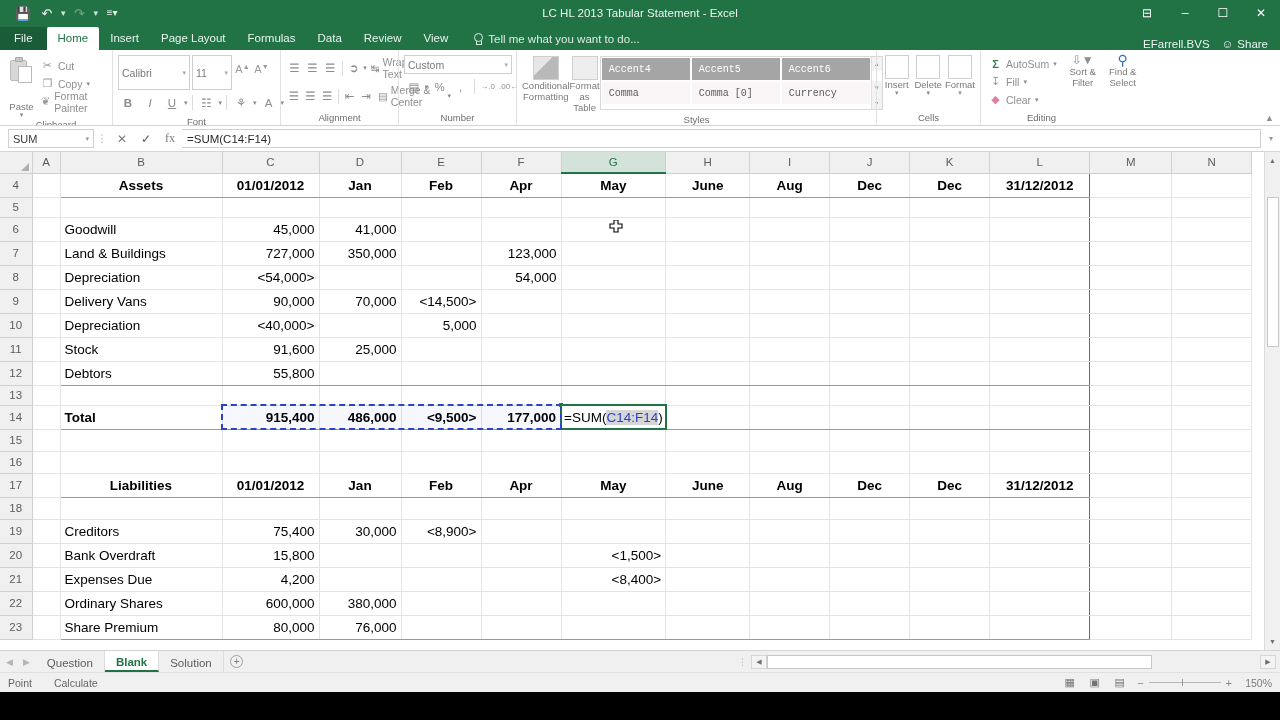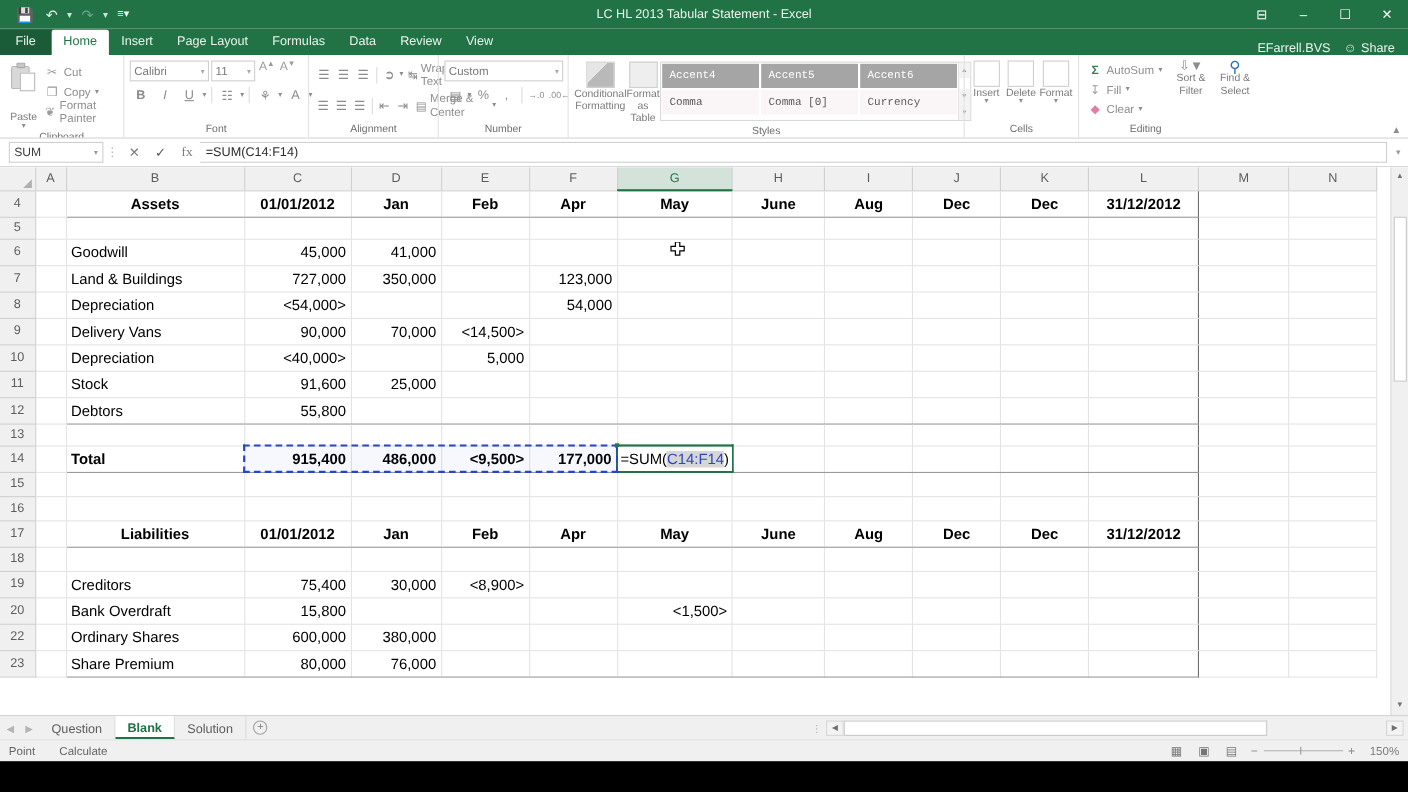--- a/index.html
+++ b/index.html
@@ -82,21 +82,21 @@
   .paste-lbl { font-size:9.5px; color:#7a7a7a; margin-top:18px; }
   .caret-sm { font-size:7px; color:#8c8c8c; line-height:6px; }
   .clip-cmds { display:flex; flex-direction:column; gap:1px; padding-top:2px; }
   .cmd { display:flex; align-items:center; gap:4px; font-size:10.5px; color:#8f8f8f; height:17px; padding:0 3px; }
   .cmd .ic { width:13px; text-align:center; font-size:11px; color:#9b9b9b; }
 
   
   .g-font { width:168px; }
   .font-row { display:flex; align-items:center; gap:2px; margin-bottom:3px; }
   .combo {
-    border:1px solid #cfcfcf; height:19px; background:#fff; display:flex; align-items:center;
+    border:1px solid #cfcfcf; height:35px; background:#fff; display:flex; align-items:center;
     font-size:10.5px; color:#7a7a7a; padding:0 3px; position:relative;
   }
   .combo .cv { flex:1; overflow:hidden; white-space:nowrap; }
   .combo .arw { font-size:7px; color:#a8a8a8; padding-left:3px; }
   .fname { width:72px; }
   .fsize { width:40px; }
   .ab { width:17px; height:19px; display:flex; align-items:flex-start; justify-content:center; font-size:11px; color:#9a9a9a; }
   .ab small { font-size:7px; }
   .btn-ic {
     width:20px; height:19px; display:flex; align-items:center; justify-content:center;
@@ -275,20 +275,24 @@
 
   <div class="tabbar">
     <div class="rtab file">File</div>
     <div class="rtab active">Home</div>
     <div class="rtab">Insert</div>
     <div class="rtab">Page Layout</div>
     <div class="rtab">Formulas</div>
     <div class="rtab">Data</div>
     <div class="rtab">Review</div>
     <div class="rtab">View</div>
+    <div class="tellme">
+      <span class="bulb"></span>
+      <span>Tell me what you want to do...</span>
+    </div>
     <div class="acct">
       <span>EFarrell.BVS</span>
       <span class="share">
         <span>☺</span>
         <span>Share</span>
       </span>
     </div>
   </div>
 
   <div class="ribbon">
@@ -830,20 +834,37 @@
             <td class="cell num neg">&lt;1,500&gt;</td>
             <td class="cell"></td>
             <td class="cell"></td>
             <td class="cell"></td>
             <td class="cell"></td>
             <td class="cell br"></td>
             <td class="cell"></td>
             <td class="cell"></td>
           </tr>
           <tr style="height: 24px;">
+            <th class="rownum">21</th>
+            <td class="cell"></td>
+            <td class="cell bl">Expenses Due</td>
+            <td class="cell num">4,200</td>
+            <td class="cell"></td>
+            <td class="cell"></td>
+            <td class="cell"></td>
+            <td class="cell num neg">&lt;8,400&gt;</td>
+            <td class="cell"></td>
+            <td class="cell"></td>
+            <td class="cell"></td>
+            <td class="cell"></td>
+            <td class="cell br"></td>
+            <td class="cell"></td>
+            <td class="cell"></td>
+          </tr>
+          <tr style="height: 24px;">
             <th class="rownum">22</th>
             <td class="cell"></td>
             <td class="cell bl">Ordinary Shares</td>
             <td class="cell num">600,000</td>
             <td class="cell num">380,000</td>
             <td class="cell"></td>
             <td class="cell"></td>
             <td class="cell"></td>
             <td class="cell"></td>
             <td class="cell"></td>

